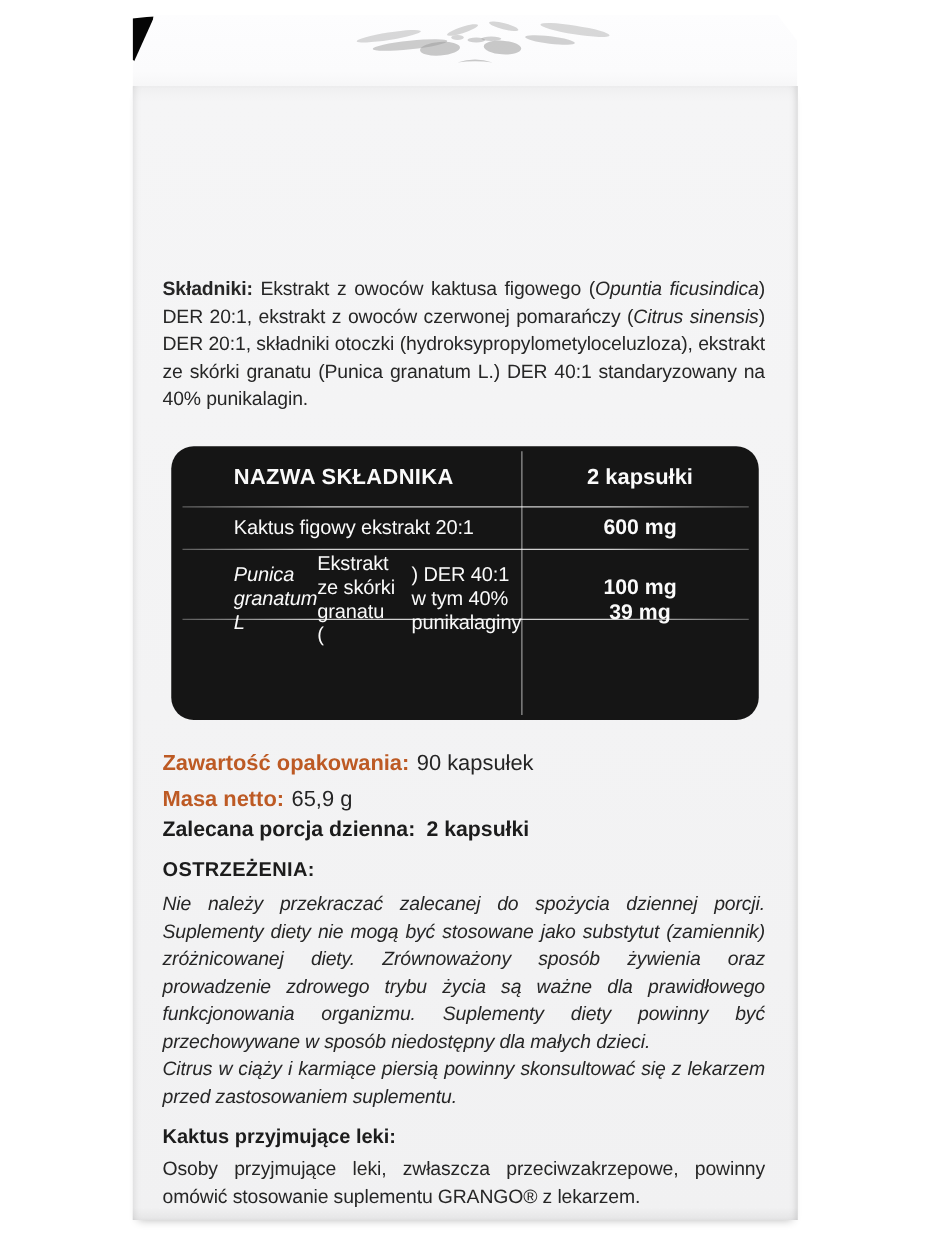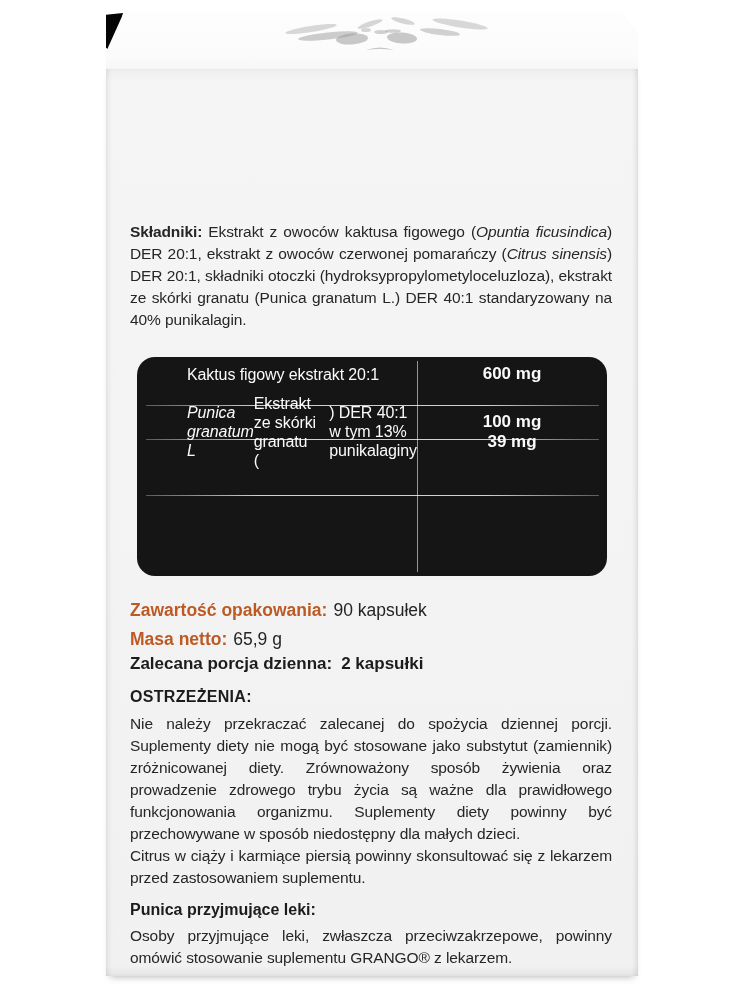--- a/index.html
+++ b/index.html
@@ -48,21 +48,21 @@
     font-weight:700;font-size:17px;white-space:pre-line;line-height:20px;}
   .trow.r0 .tname{font-weight:700;font-size:17.5px;letter-spacing:.3px;}
   .trow.r0 .tamount{font-size:17.5px;}
   
   .info{margin-top:20px;font-size:17.5px;line-height:29px;}
   .lbl-orange{color:#bd5a24;font-weight:700;}
   .info .val{color:#242424;margin-left:6px;}
   .portion{margin-top:0;font-size:17px;font-weight:700;color:#1c1c1c;}
   .portion .val{margin-left:9px;}
   .sec-h{margin:14px 0 0;font-size:16px;font-weight:700;color:#1c1c1c;letter-spacing:.3px;}
-  .warn-body p{margin:7px 0 0;}
+  .warn-body p{margin:7px 0 0;font-style:italic;}
   .warn-body p + p{margin-top:0;}
   .leki-h{margin-top:12px;letter-spacing:0;}
   .leki-body{margin-top:6px;}
 </style>
 </head>
 <body>
 
 <div class="stage">
 
   <div class="corner-notch"></div>
@@ -89,31 +89,35 @@
   <div class="box-front">
 
     <p class="para ingredients"><span style="font-weight: 700;">Składniki: </span><span>Ekstrakt z owoców kaktusa figowego (</span><span style="font-style: italic;">Opuntia ficusindica</span><span>) DER 20:1, ekstrakt z owoców czerwonej pomarańczy (</span><span style="font-style: italic;">Citrus sinensis</span><span>) DER 20:1, składniki otoczki (hydroksypropylometyloceluzloza), ekstrakt ze skórki granatu (Punica granatum L.) DER 40:1 standaryzowany na 40% punikalagin.</span></p>
 
     <div class="ntable">
       <div class="vdiv"></div>
       <div class="hsep s1"></div>
       <div class="hsep s2"></div>
       <div class="hsep s3"></div>
 
+      <div class="trow r0">
+        <div class="tname">NAZWA SKŁADNIKA</div>
+        <div class="tamount">2 kapsułki</div>
+      </div>
 
       <div class="trow r1">
         <div class="tname">Kaktus figowy ekstrakt 20:1</div>
         <div class="tamount">600 mg</div>
       </div>
 
 
       <div class="trow r3">
         <div class="tname"><span style="font-style: italic;">Punica granatum L</span><span>Ekstrakt ze skórki granatu
 (</span><span>) DER 40:1
-w tym 13% punikalaginy</span></div>
+w tym 40% punikalaginy</span></div>
         <div class="tamount">100 mg
 39 mg</div>
       </div>
     </div>
 
     <div class="info">
       <div>
         <span class="lbl-orange">Zawartość opakowania:</span><span class="val">90 kapsułek</span>
       </div>
       <div>
@@ -124,17 +128,17 @@
     <div class="portion">
       <span>Zalecana porcja dzienna:</span><span class="val">2 kapsułki</span>
     </div>
 
     <div class="sec-h">OSTRZEŻENIA:</div>
     <div class="warn-body">
       <p class="para">Nie należy przekraczać zalecanej do spożycia dziennej porcji. Suplementy diety nie mogą być stosowane jako substytut (zamiennik) zróżnicowanej diety. Zrównoważony sposób żywienia oraz prowadzenie zdrowego trybu życia są ważne dla prawidłowego funkcjonowania organizmu. Suplementy diety powinny być przechowywane w sposób niedostępny dla małych dzieci.</p>
       <p class="para">Citrus w ciąży i karmiące piersią powinny skonsultować się z lekarzem przed zastosowaniem suplementu.</p>
     </div>
 
-    <div class="sec-h leki-h">Punica przyjmujące leki:</div>
+    <div class="sec-h leki-h">Kaktus przyjmujące leki:</div>
     <p class="para leki-body">Osoby przyjmujące leki, zwłaszcza przeciwzakrzepowe, powinny omówić stosowanie suplementu GRANGO® z lekarzem.</p>
 
   </div>
 </div>
 
 </body></html>

